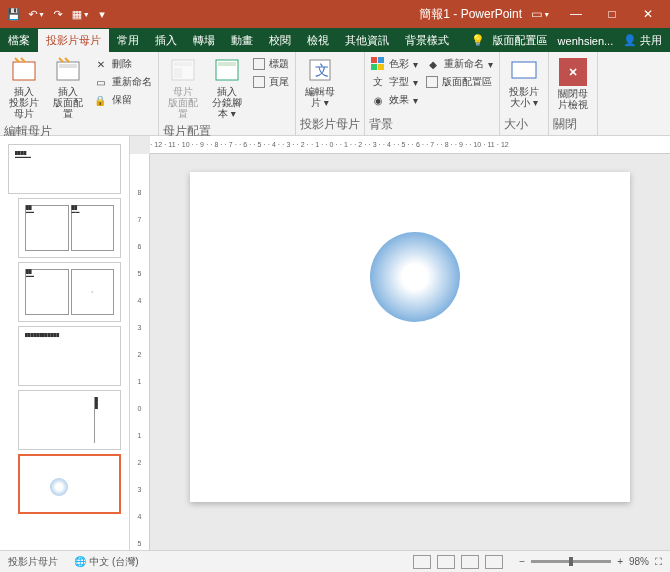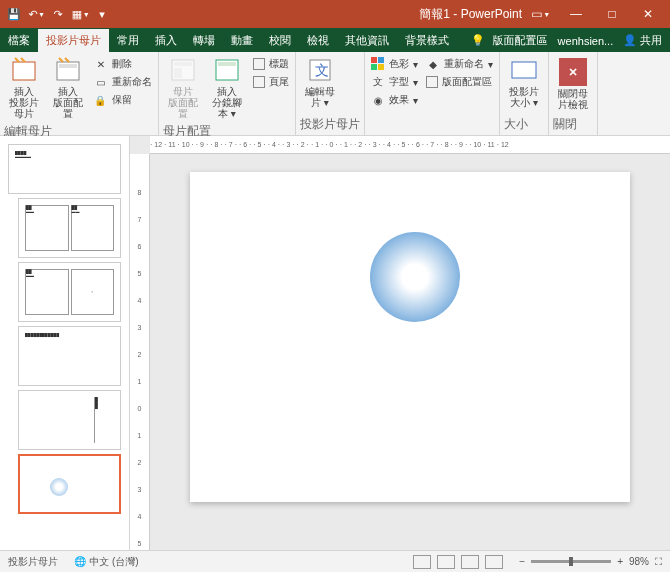--- a/index.html
+++ b/index.html
@@ -199,20 +199,21 @@
         <div class="small-item"><span class="i">◉</span><span>效果</span> ▾</div>
       </div>
       <div class="small-stack">
         <div class="small-item"><span class="i">◆</span><span>重新命名</span> ▾</div>
         <div class="small-item">
             <span class="cb"></span>
             <span>版面配置區</span>
           </div>
       </div>
     </div>
+    <div class="label">背景</div>
   </div>
 
   <div class="rgroup">
     <div class="body">
       <div class="big-btn">
         <svg class="icon">
             <rect x="2" y="6" width="24" height="16" fill="#fff" stroke="#4472c4"></rect>
           </svg>
         <span>投影片</span>
           <span><span>大小</span> ▾</span>

